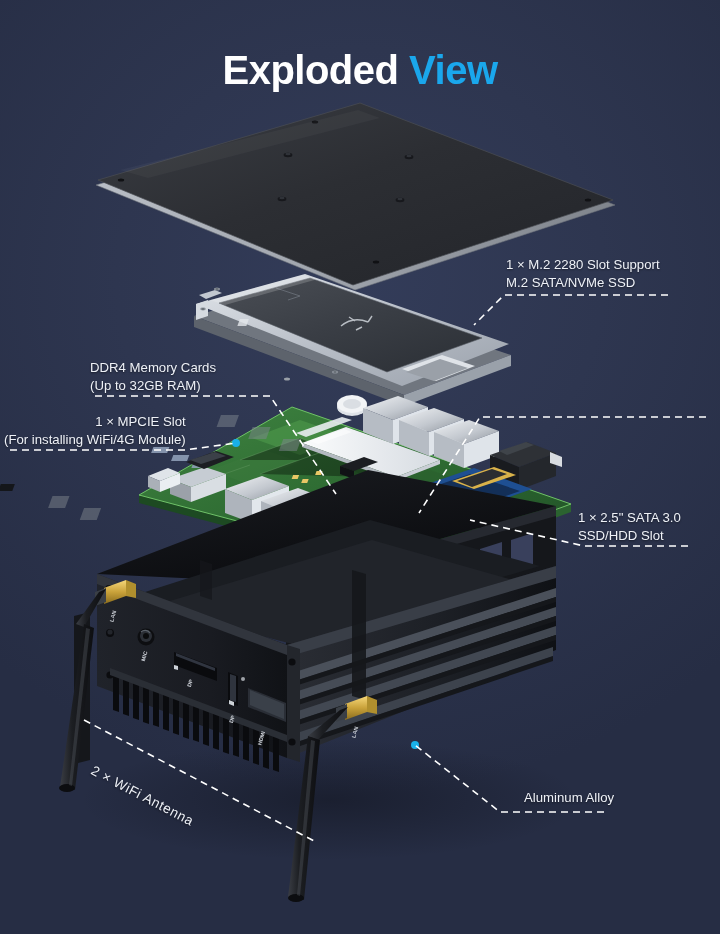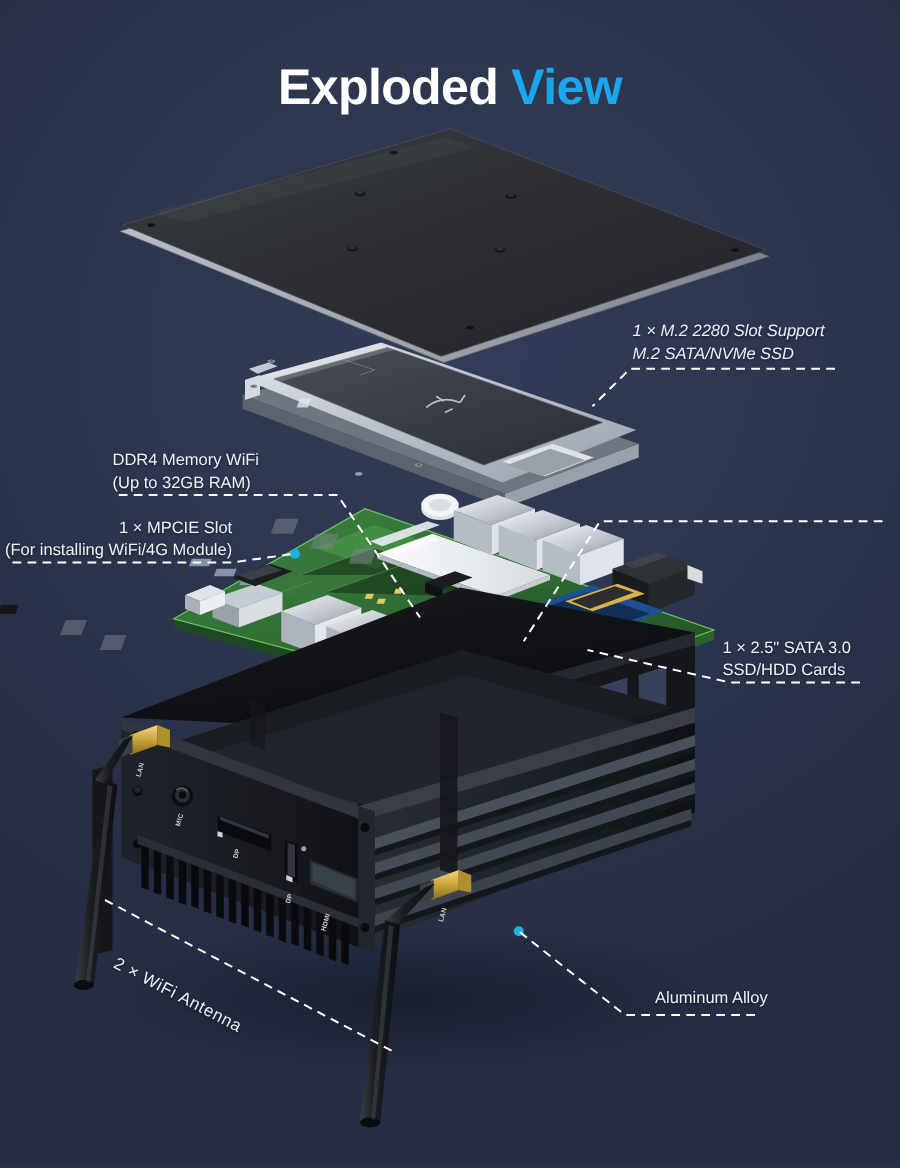--- a/index.html
+++ b/index.html
@@ -33,21 +33,21 @@
     position:absolute;
     color:#eef1f7;
     font-size:13.2px;
     line-height:17.5px;
     white-space:pre;
     user-select:none;
     text-shadow:0 1px 2px rgba(0,0,0,.45);
   }
   .callout.l { text-align:left; }
 
-  #lbl-m2      { left:506px; top:256px;font-style:italic; }
+  #lbl-m2      { left:506px; top:256px; }
   #lbl-ddr4    { left:90px;  top:359px; }
   #lbl-sim     { left:482px; top:380px; }
   #lbl-mpcie   { left:4px;   top:413px;text-align:right; }
   #lbl-sata    { left:578px; top:509px; }
   #lbl-alum    { left:524px; top:789px; }
   #lbl-ant {
     left:96px; top:762px;
     transform:rotate(27.5deg);
     transform-origin:0 0;
     font-size:13.6px;
@@ -513,29 +513,29 @@
 
       <path d="M604,812 L500,812 L415,745"></path>
 
       <path d="M84,720 L316,842"></path>
     </g>
   </svg>
 
   <div class="callout l" id="lbl-m2"><span>1 × M.2 2280 Slot Support</span>
 <span>M.2 SATA/NVMe SSD</span></div>
 
-  <div class="callout l" id="lbl-ddr4"><span>DDR4 Memory WiFi</span>
+  <div class="callout l" id="lbl-ddr4"><span>DDR4 Memory Cards</span>
 <span>(Up to 32GB RAM)</span></div>
 
 
   <div class="callout l" id="lbl-mpcie"><span style="padding-left:26px">1 × MPCIE Slot</span>
 <span>(For installing WiFi/4G Module)</span></div>
 
   <div class="callout l" id="lbl-sata"><span>1 × 2.5" SATA 3.0</span>
-<span>SSD/HDD Cards</span></div>
+<span>SSD/HDD Slot</span></div>
 
   <div class="callout l" id="lbl-alum"><span>Aluminum Alloy</span></div>
 
   <div class="callout l" id="lbl-ant"><span>2 × WiFi Antenna</span></div>
 
   <div class="silk" style="left:107px; top:613px; transform:rotate(-74deg);">LAN</div>
   <div class="silk" style="left:139px; top:653px; transform:rotate(-74deg);">MIC</div>
   <div class="silk" style="left:186px; top:680px; transform:rotate(-74deg);">DP</div>
   <div class="silk" style="left:228px; top:716px; transform:rotate(-74deg);">DP</div>
   <div class="silk" style="left:254px; top:735px; transform:rotate(-74deg);">HDMI</div>

